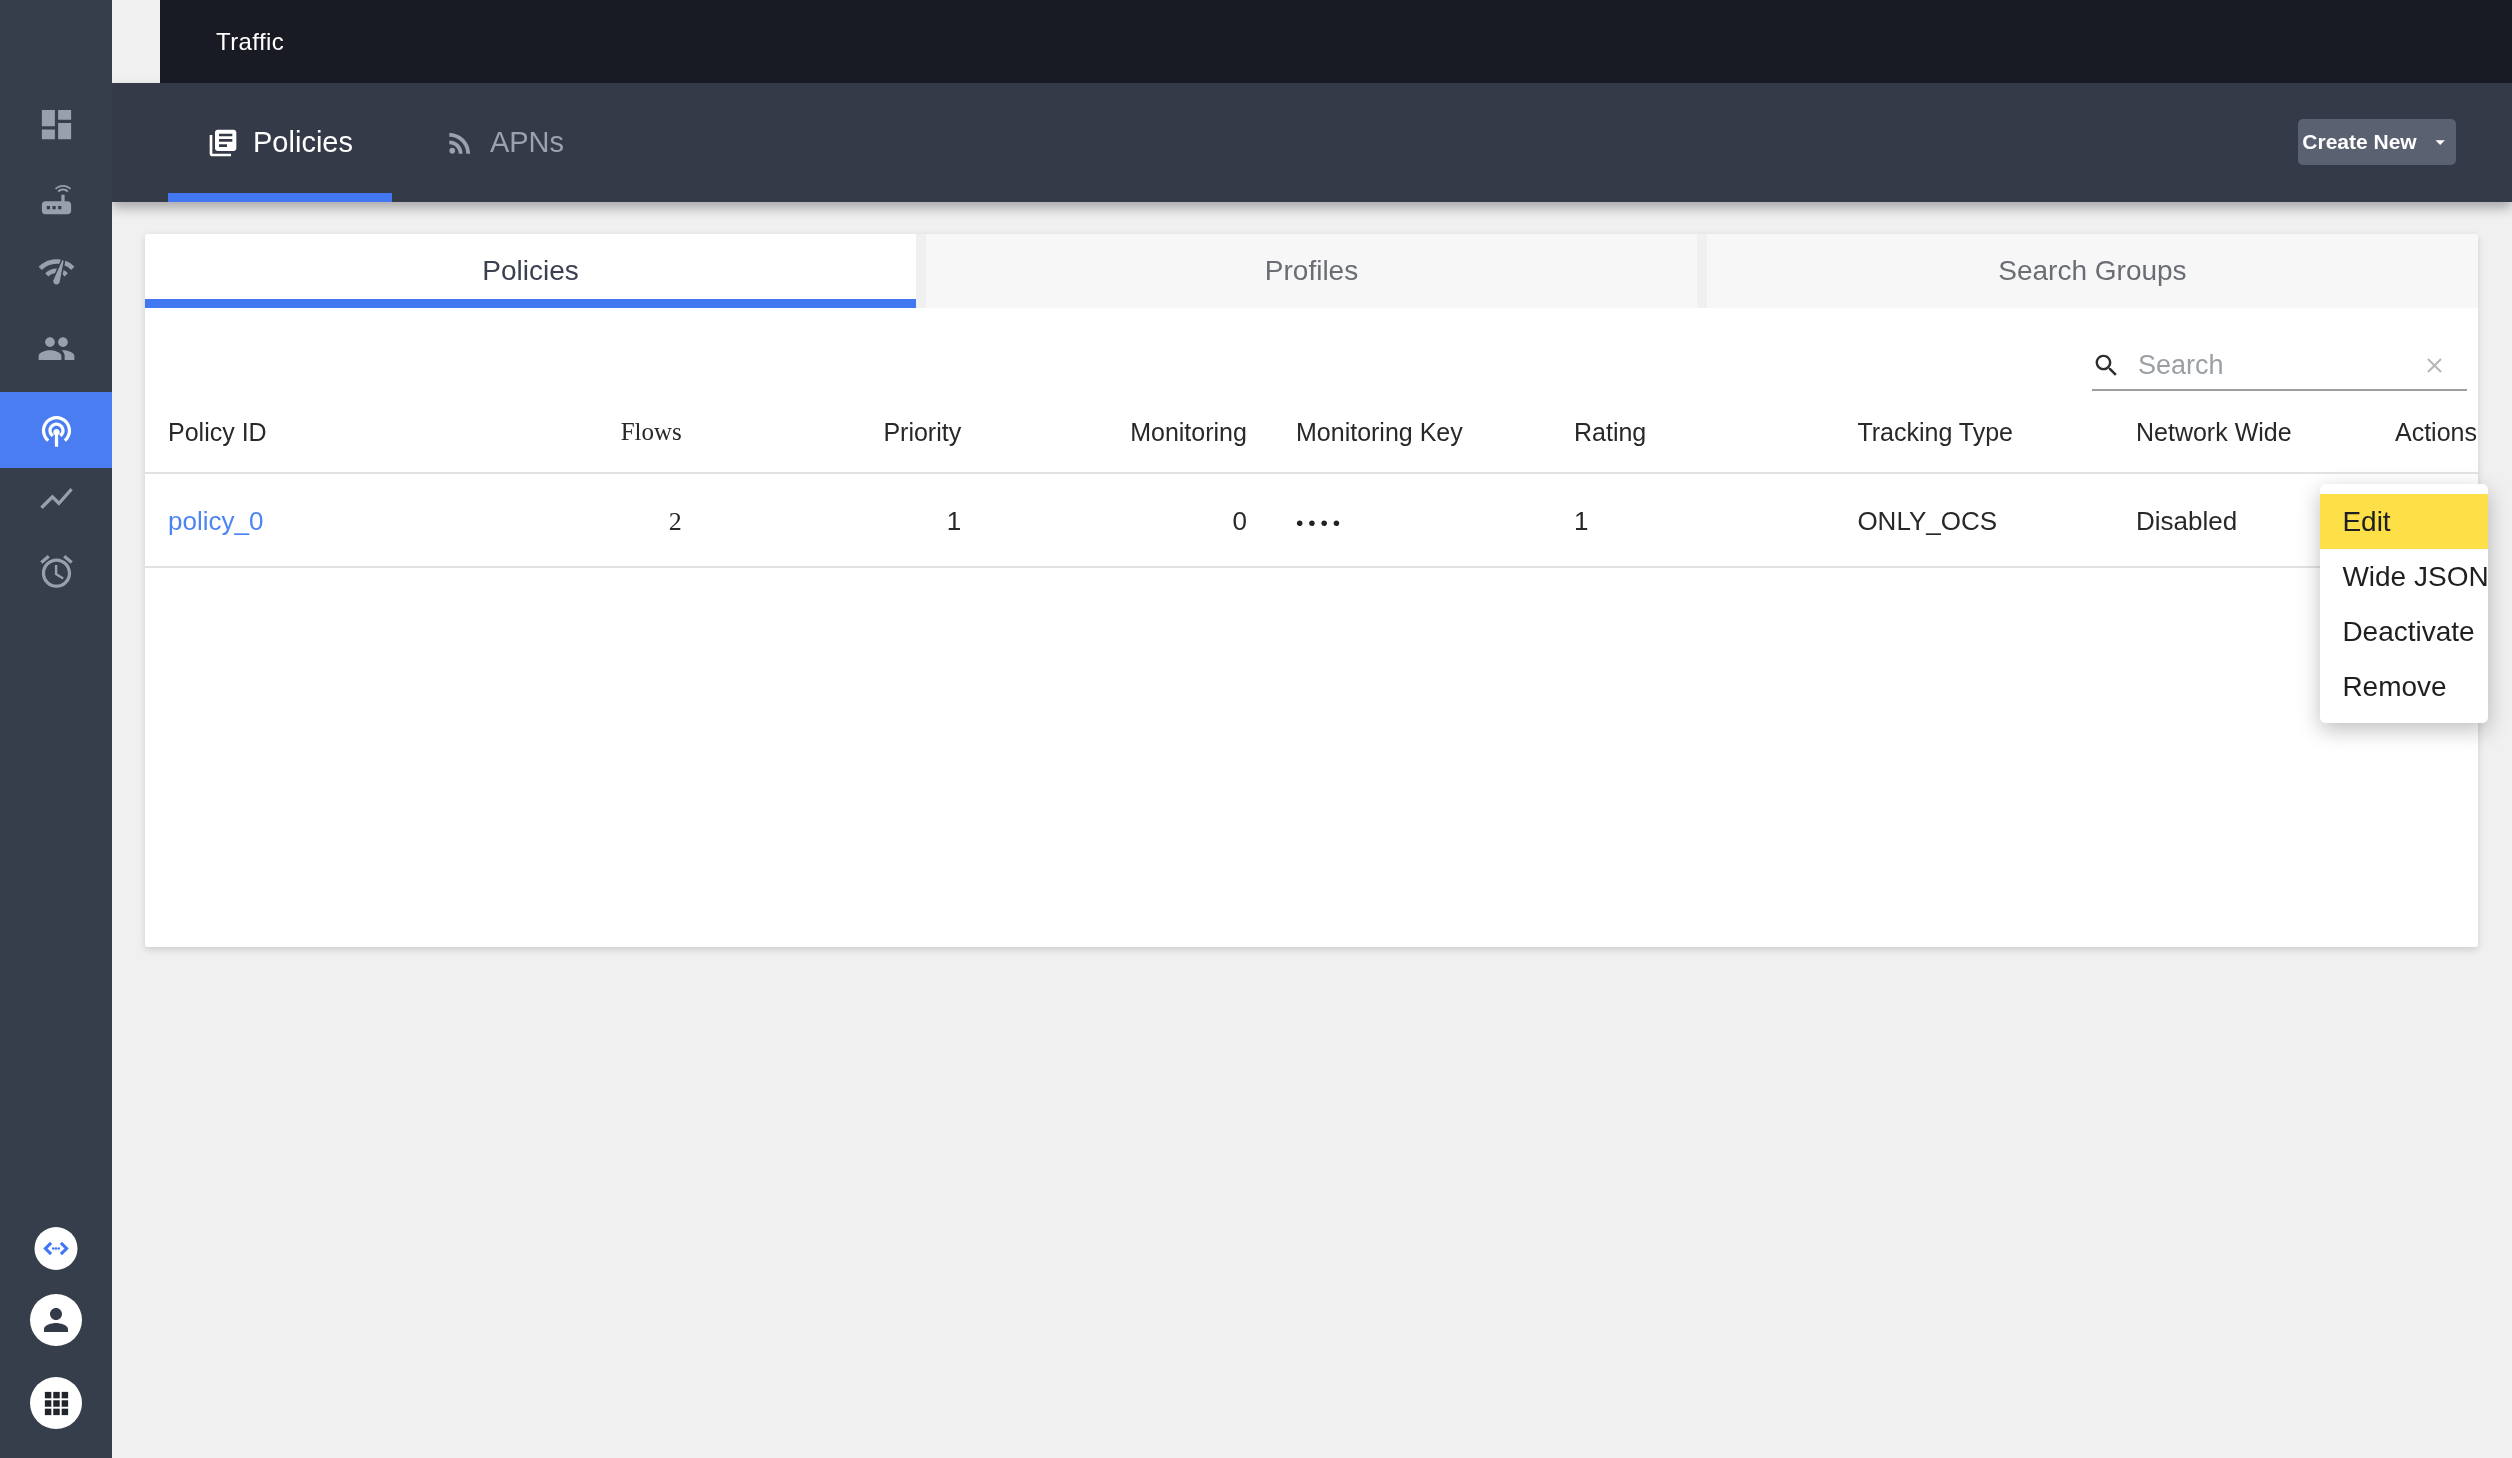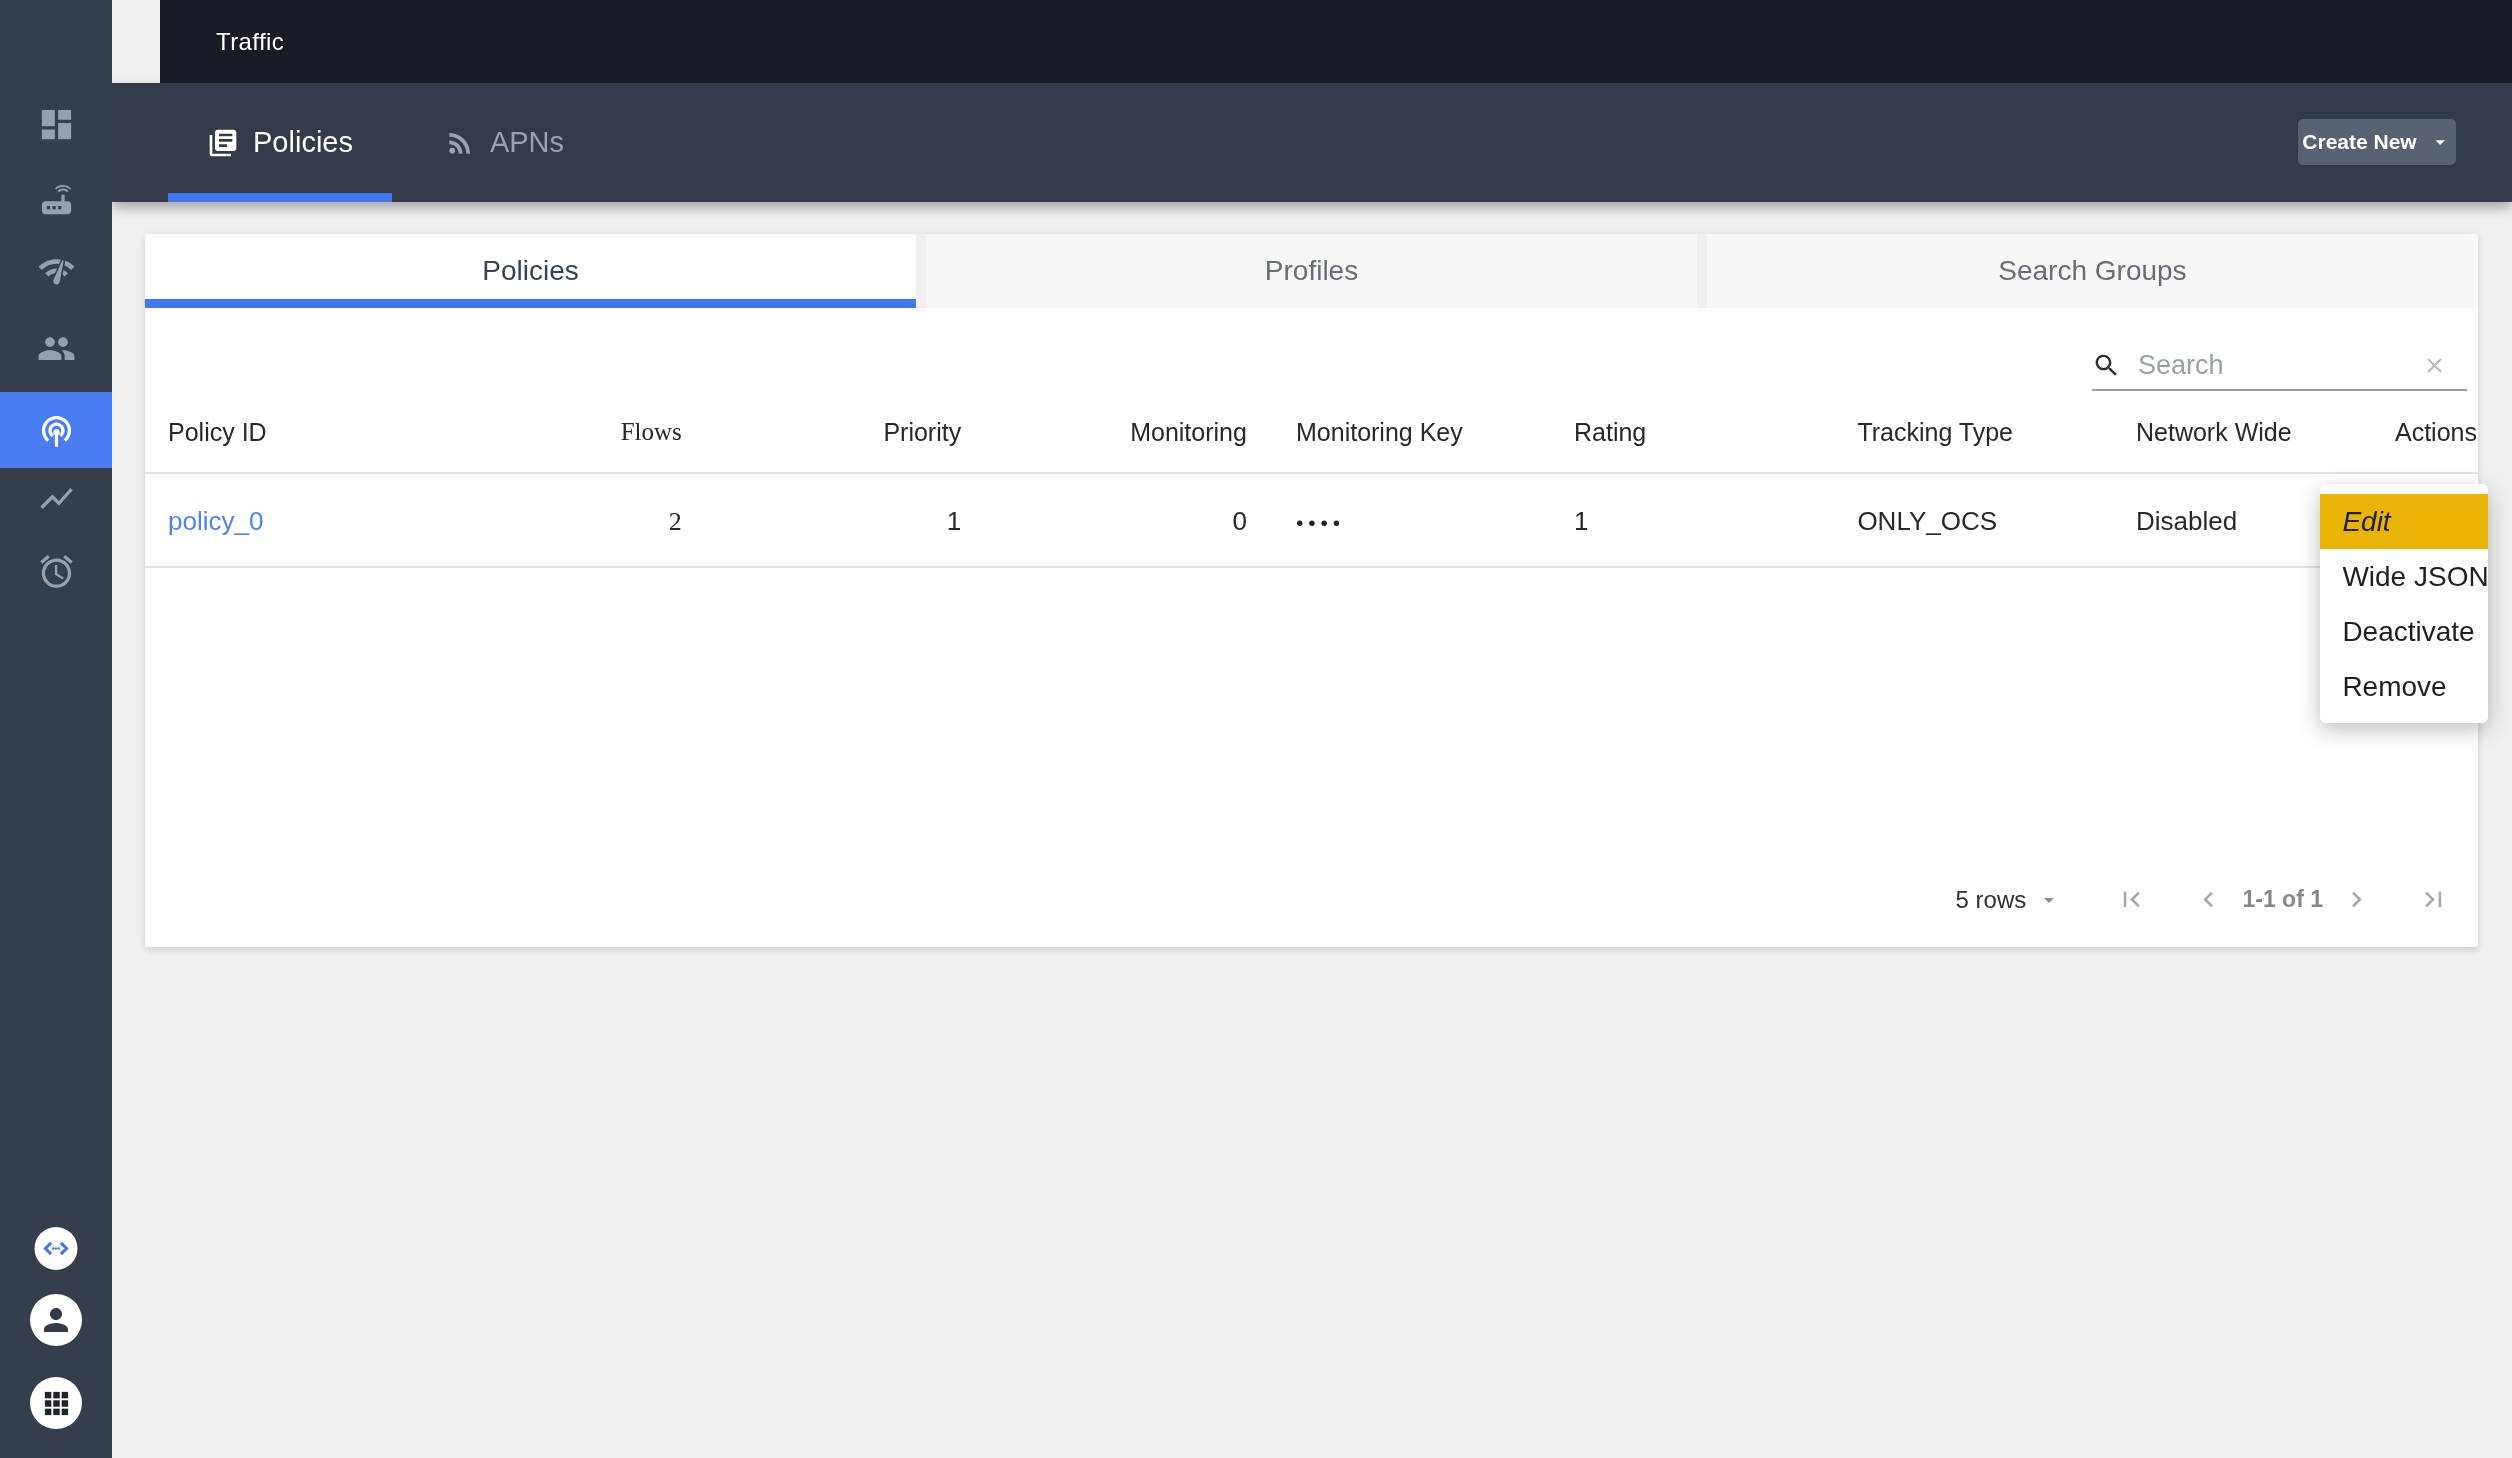--- a/index.html
+++ b/index.html
@@ -90,21 +90,21 @@
   .pg-first { margin-left:55px; } .pg-prev { margin-left:46px; }
   .pager .range { font-size:23px; font-weight:bold; color:#85898E; margin-left:18px; }
   .pg-next { margin-left:18px; } .pg-last { margin-left:46px; }
 
   
   .menu { position:absolute; left:2320px; top:484px; width:168px; height:239px;
     background:#FFFFFF; border-radius:5.6px; box-shadow:0 7px 21px rgba(0,0,0,.25);
     padding:9.8px 0 10.5px 0; z-index:100; }
   .menu-item { height:55px; line-height:55px; padding-left:22.4px; font-size:28px;
     color:#1E1F21; cursor:pointer; white-space:nowrap; }
-  .menu-item.hl { background:#eab308;font-style:italic; }
+  .menu-item.hl { background:#fde047; }
 </style>
 </head>
 <body>
 
 <div class="sidebar">
   <div class="side-item" style="top:86px">
     <svg viewBox="0 0 24 24">
         <path d="M3 13h8V3H3v10zm0 8h8v-6H3v6zm10 0h8V11h-8v10zm0-18v6h8V3h-8z"></path>
       </svg>
   </div>
@@ -238,39 +238,20 @@
     <div class="c2">2</div>
     <div class="c3">1</div>
     <div class="c4">0</div>
     <div class="c5"><span class="dots">••••</span></div>
     <div class="c6">1</div>
     <div class="c7">ONLY_OCS</div>
     <div class="c8">Disabled</div>
     <div class="c9"></div>
   </div>
 
-  <div class="pager">
-    <span class="rows-label">5 rows</span>
-    <svg class="caret" viewBox="0 0 24 24">
-        <path d="M7 10l5 5 5-5z"></path>
-      </svg>
-    <svg class="pg pg-first" viewBox="0 0 24 24">
-        <path d="M18.41 16.59L13.82 12l4.59-4.59L17 6l-6 6 6 6 1.41-1.41zM6 6h2v12H6z"></path>
-      </svg>
-    <svg class="pg pg-prev" viewBox="0 0 24 24">
-        <path d="M15.41 7.41L14 6l-6 6 6 6 1.41-1.41L10.83 12z"></path>
-      </svg>
-    <span class="range">1-1 of 1</span>
-    <svg class="pg pg-next" viewBox="0 0 24 24">
-        <path d="M10 6L8.59 7.41 13.17 12l-4.58 4.59L10 18l6-6z"></path>
-      </svg>
-    <svg class="pg pg-last" viewBox="0 0 24 24">
-        <path d="M5.59 7.41L10.18 12l-4.59 4.59L7 18l6-6-6-6-1.41 1.41zM16 6h2v12h-2z"></path>
-      </svg>
-  </div>
 </div>
 
 <div class="menu">
   <div class="menu-item hl">Edit</div>
   <div class="menu-item">Wide JSON</div>
   <div class="menu-item">Deactivate</div>
   <div class="menu-item">Remove</div>
 </div>
 
 

